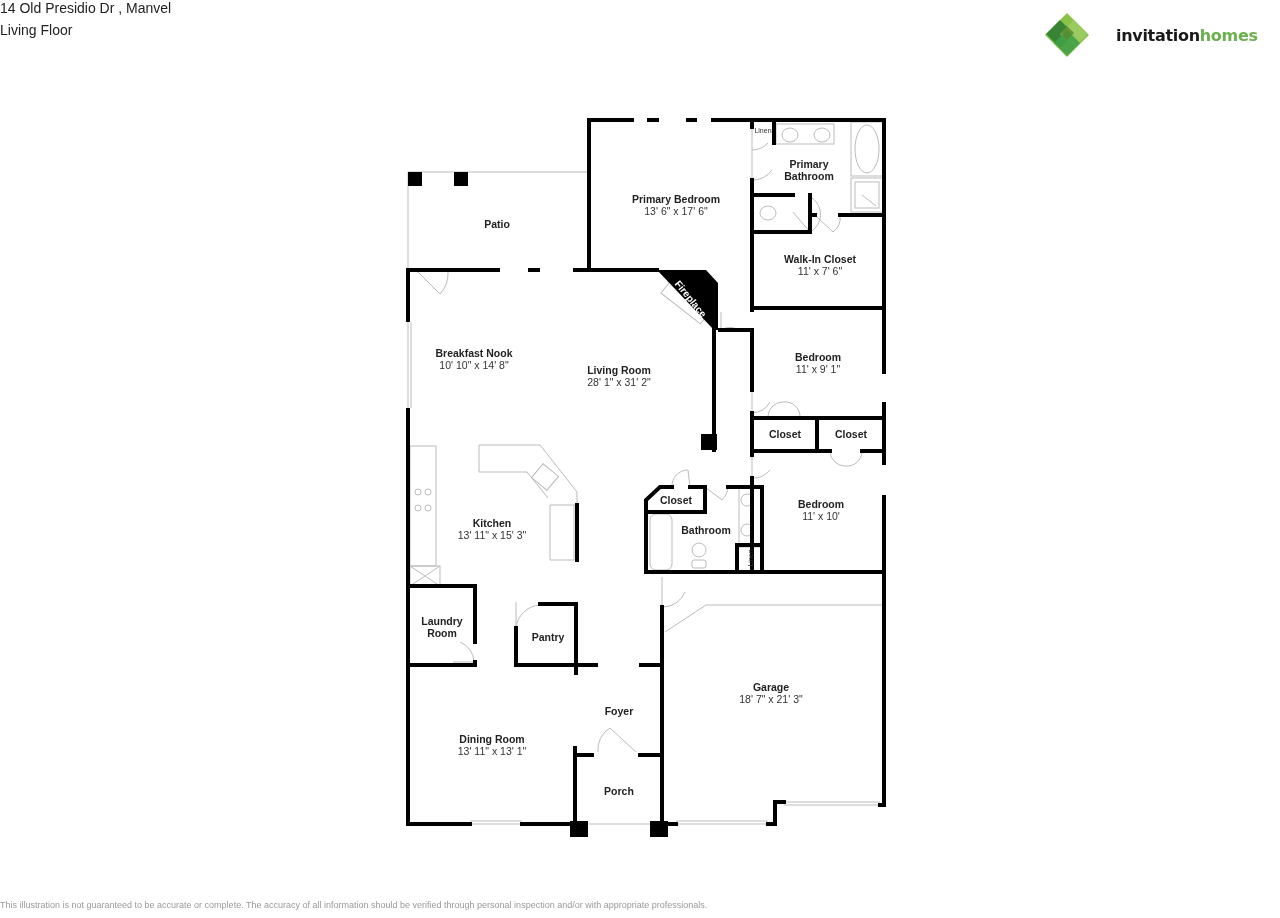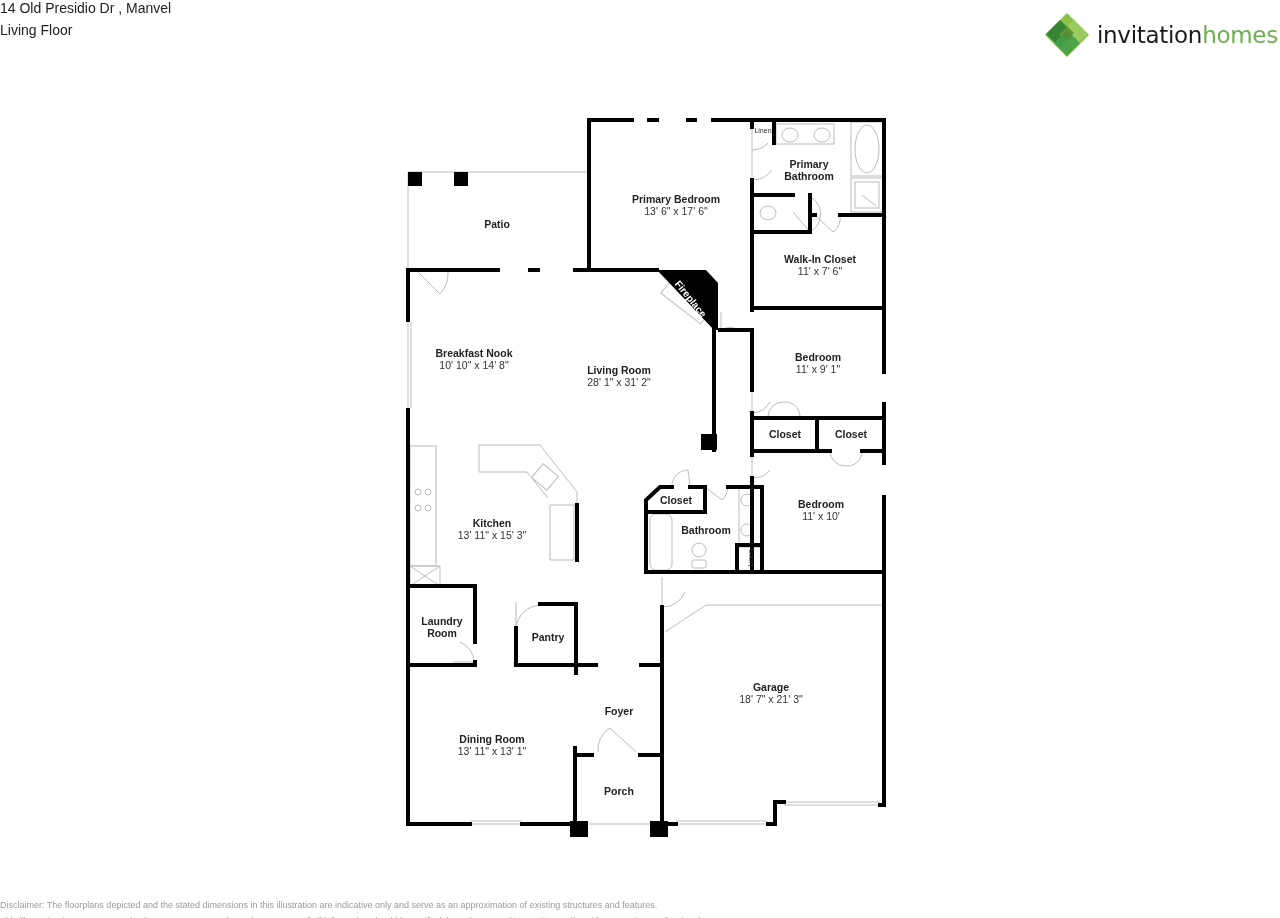--- a/index.html
+++ b/index.html
@@ -1,21 +1,21 @@
 <!DOCTYPE html>
 <html><head>
 <meta charset="utf-8">
 <style>
   html, body { margin:0; padding:0; background:#fff; }
   body { width:1280px; height:918px; position:relative; overflow:hidden; font-family:"Liberation Sans", sans-serif; color:#111; }
   .hdr { position:absolute; left:0; top:-3px; font-size:14px; line-height:22px; color:#222; }
   .hdr div { white-space:nowrap; }
   .logo { position:absolute; left:1044px; top:12px; height:46px; display:flex; align-items:center; }
   .logo svg { display:block; }
-  .logo-text { font-family:"DejaVu Sans", sans-serif; font-size:23px; font-weight:normal; margin-left:7px; letter-spacing:-0.3px; }
+  .logo-text { font-family:"DejaVu Sans", sans-serif; font-size:16px; font-weight:bold; margin-left:26px; letter-spacing:-0.3px; }
   .logo-a { color:#1a1a1a; }
   .logo-b { color:#6ab04c; }
   .plan { position:absolute; left:0; top:0; }
   .disc { position:absolute; left:0; top:897px; font-size:9px; line-height:16px; color:#9a9a9a; white-space:nowrap; }
   .rl { font-family:"Liberation Sans", sans-serif; font-size:10.5px; font-weight:bold; fill:#222; text-anchor:middle; }
   .rd { font-family:"Liberation Sans", sans-serif; font-size:10.5px; fill:#333; text-anchor:middle; }
   .rs { font-family:"Liberation Sans", sans-serif; font-size:7px; fill:#333; text-anchor:middle; }
 </style>
 </head>
 <body>
@@ -234,15 +234,14 @@
 
   <text class="rl" x="619" y="715">Foyer</text>
 
   <text class="rl" x="492" y="743">Dining Room</text>
   <text class="rd" x="492" y="755">13' 11" x 13' 1"</text>
 
   <text class="rl" x="619" y="795">Porch</text>
 </svg>
 
 <div class="disc">
-  <div>Disclaimer: The floorplans depicted and the stated dimensions in this illustration are indicative only and serve as an approximation of existing structures and features.</div>
   <div>This illustration is not guaranteed to be accurate or complete. The accuracy of all information should be verified through personal inspection and/or with appropriate professionals.</div>
 </div>
 
 </body></html>

